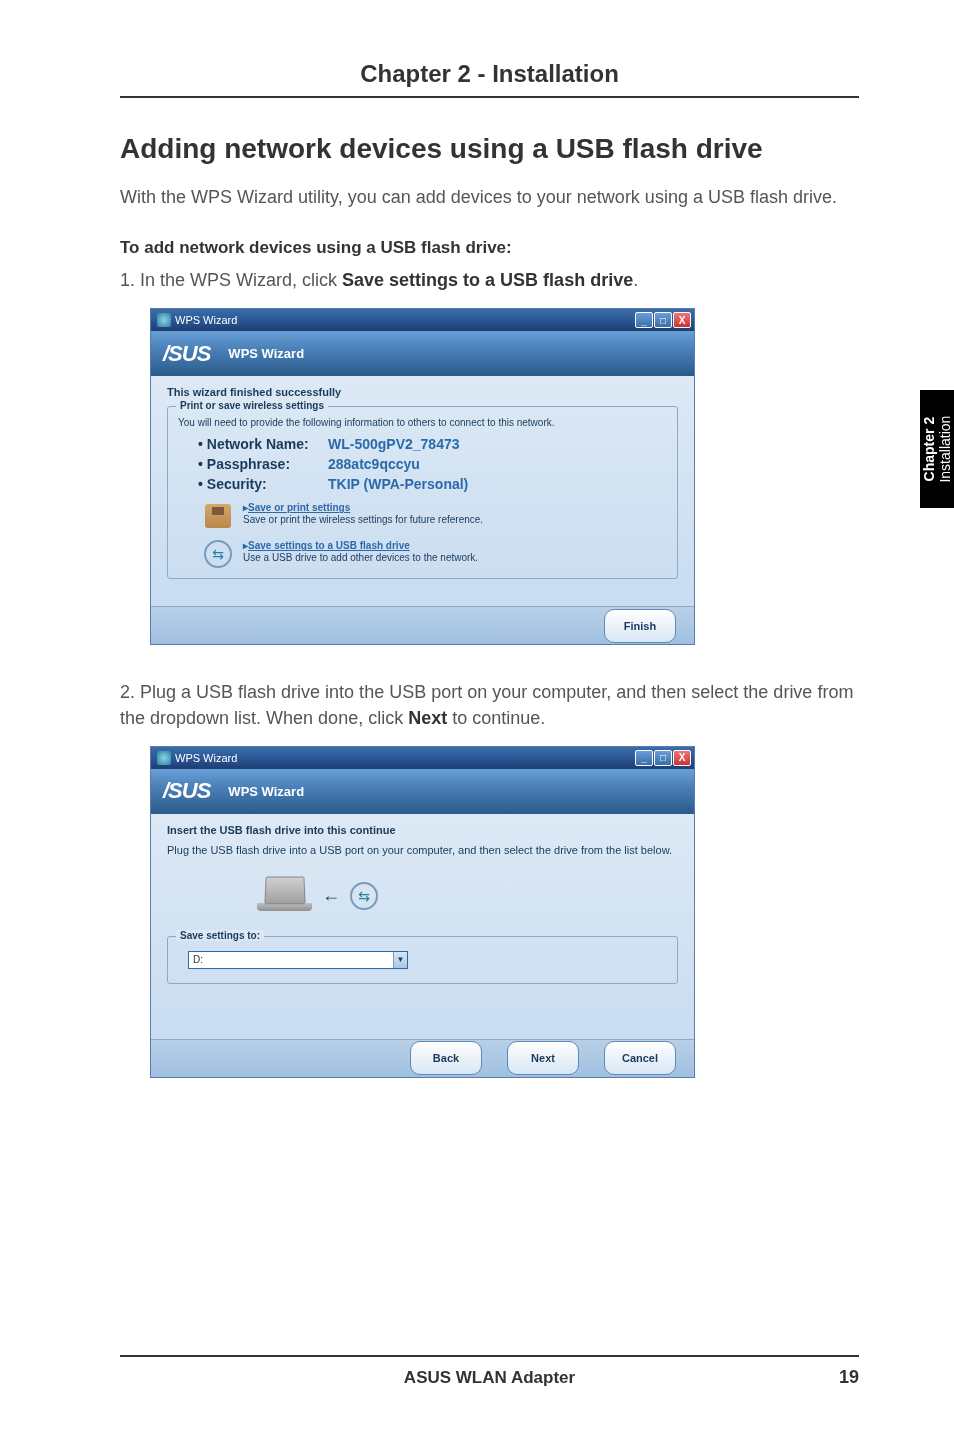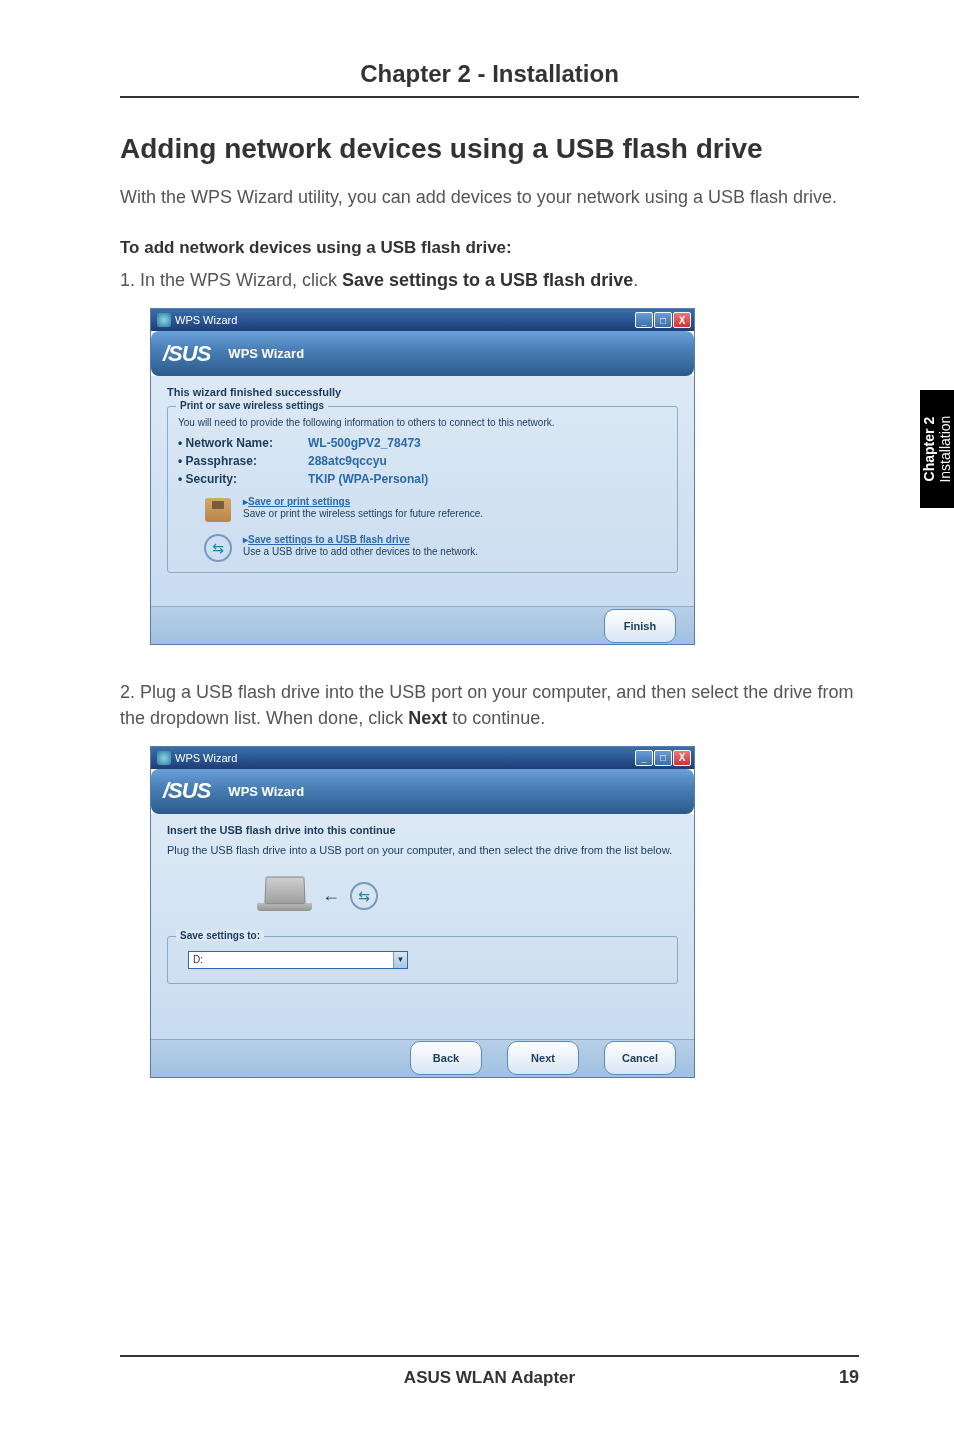--- a/index.html
+++ b/index.html
@@ -84,21 +84,20 @@
   .tb-min { background: linear-gradient(#6a9edc,#3a6ea5); color: #fff; }
   .tb-max { background: linear-gradient(#6a9edc,#3a6ea5); color: #fff; }
   .tb-close { background: linear-gradient(#e77,#c33); color: #fff; }
   .wizard-header {
     height: 45px;
     background: linear-gradient(to bottom, #6aa0d8 0%, #4a80b8 40%, #2a5a8a 100%);
     display: flex;
     align-items: center;
     padding-left: 12px;
     gap: 18px;
-    border-radius: 8px;
   }
   .asus-logo {
     color: #fff;
     font-size: 22px;
     font-weight: bold;
     font-style: italic;
     letter-spacing: -1px;
     font-family: Arial Black, Arial, sans-serif;
   }
   .wizard-title {
@@ -135,22 +134,23 @@
     color: #1a3a5a;
   }
   .fieldset-desc {
     font-size: 10px;
     color: #1a3a5a;
     margin-bottom: 8px;
     margin-top: 2px;
   }
   .field-row {
     display: flex;
-    font-size: 12px;
+    font-size: 14px;
     margin-bottom: 4px;
+    margin-left: 20px;
   }
   .field-label {
     width: 130px;
     color: #1a3a5a;
     font-weight: bold;
   }
   .field-value {
     color: #2a6aaa;
     font-weight: bold;
   }

